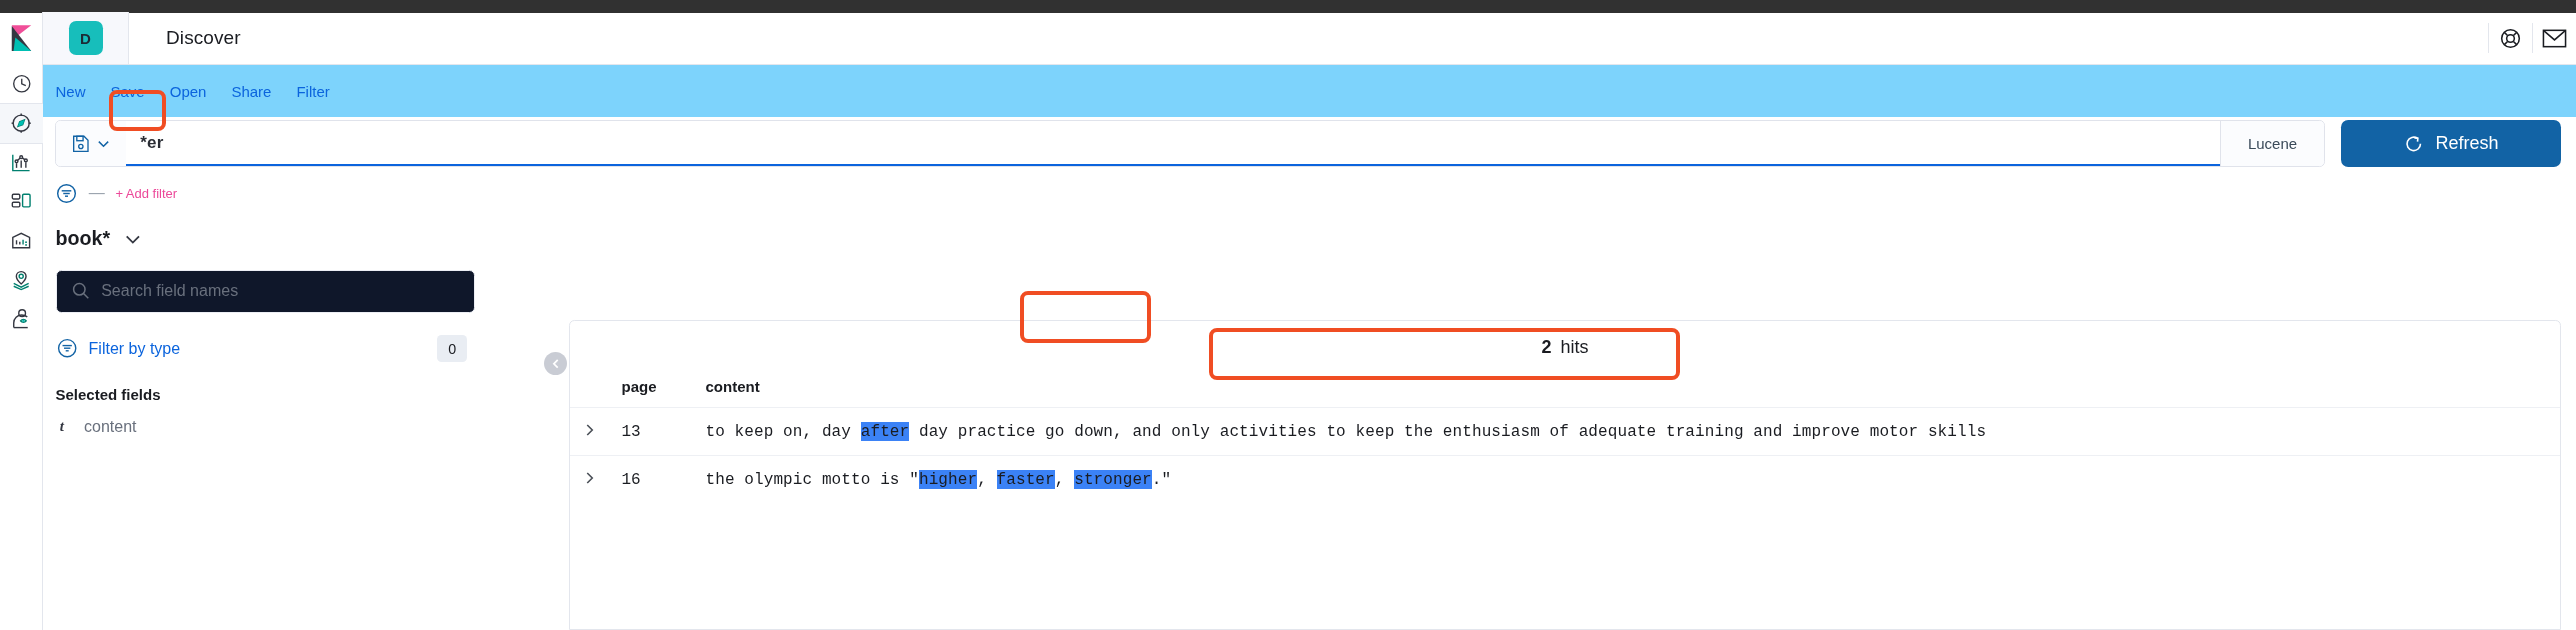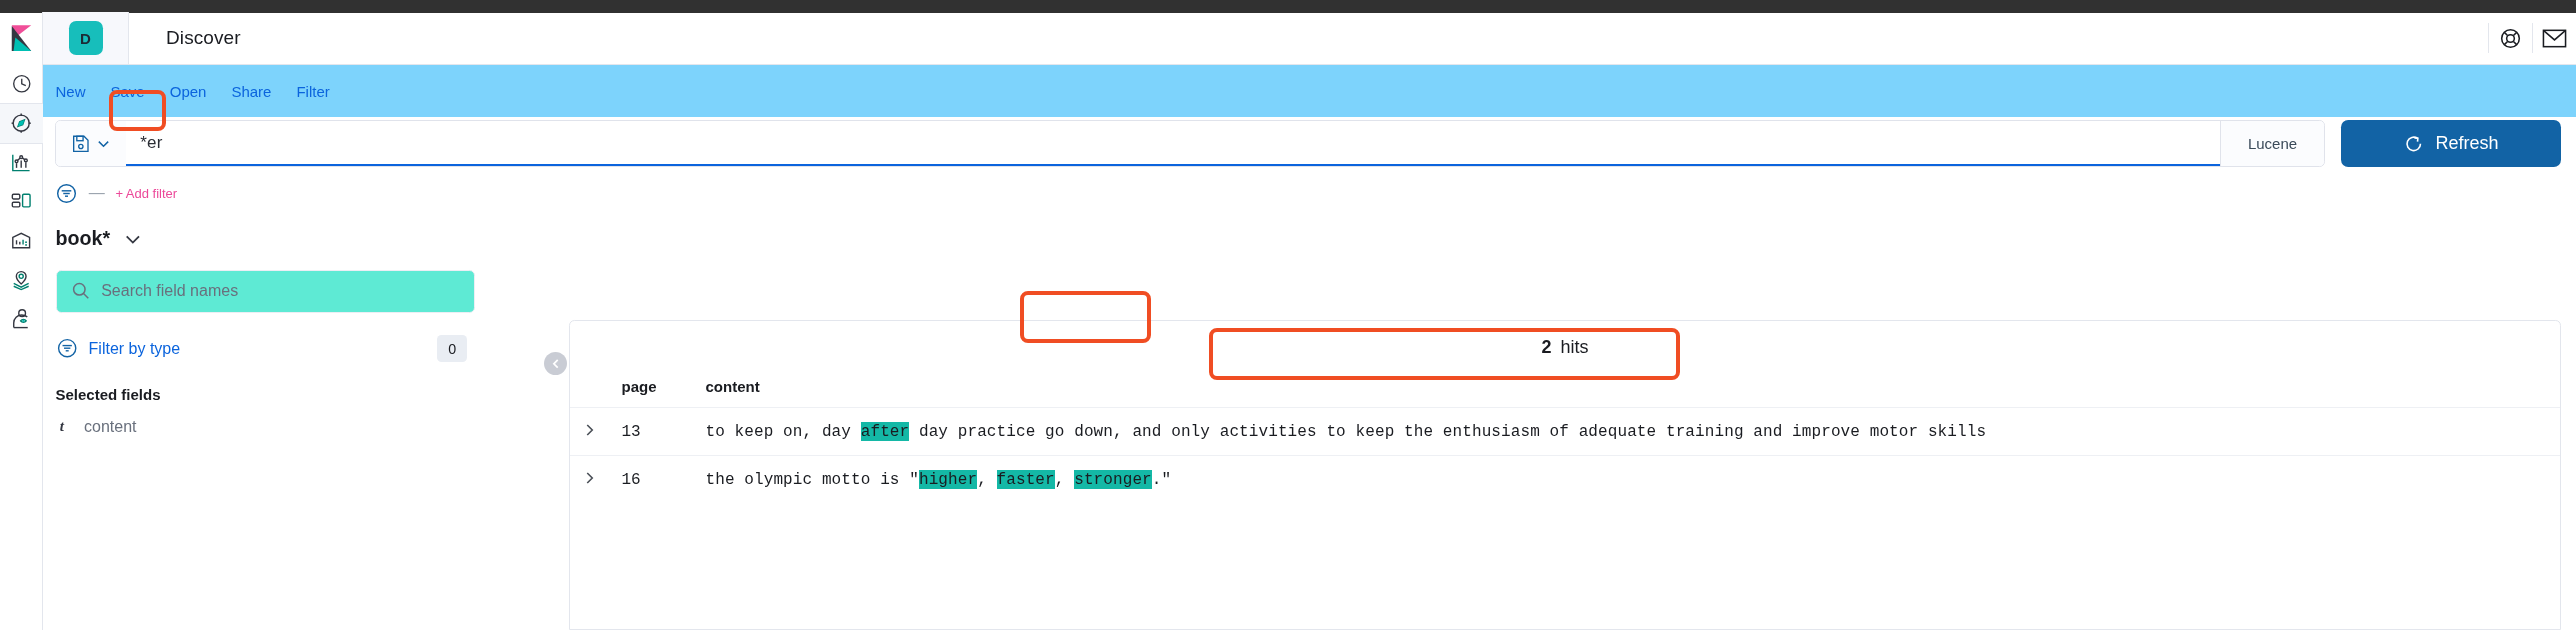--- a/index.html
+++ b/index.html
@@ -82,21 +82,21 @@
   }
   .saved-q-btn {
     width:70px; display:flex; align-items:center; justify-content:center; gap:6.3px;
     background:#fbfcfe; cursor:pointer; color:#0b64dd;
   }
   .query-input-area {
     flex:1; position:relative; display:flex; align-items:center;
     background:#ffffff; border-bottom:2.7px solid #0b64dd;
   }
   .query-text {
-    font-size:17px; color:#2a2d35; padding-left:14.3px; letter-spacing:0.2px;
+    font-size:17px; color:#2a2d35; padding-left:14.3px; letter-spacing:0.2px;font-weight:bold;
   }
   .lucene-cell {
     width:104px; display:flex; align-items:center; justify-content:center;
     background:#fbfcfe; border-left:0.9px solid #e0e3eb;
     font-size:15px; color:#3a4a59; cursor:pointer;
   }
   .refresh-btn {
     margin-left:16px; width:220px; border-radius:7.2px; background:#1263a5;
     color:#fff; font-size:18px; display:flex; align-items:center; justify-content:center;
     gap:10.7px; cursor:pointer; border:none;
@@ -123,21 +123,21 @@
   
   .sidebar {
     position:absolute; top:218px; left:43px; width:501px; height:412px;
     background:#fff; padding-left:12.5px;
   }
   .index-pattern {
     display:flex; align-items:center; gap:12.5px; height:41px; cursor:pointer;text-align:center;
   }
   .index-pattern .name { font-size:19.7px; font-weight:700; color:#1a1c21; }
   .field-search {
-    margin-top:10.7px; width:419px; height:43px; background:#5eead4;
+    margin-top:10.7px; width:419px; height:43px; background:#0f172a;
     border:0.9px solid #eceef4; border-radius:5.4px;
     display:flex; align-items:center; gap:10.7px; padding-left:14.3px; cursor:text;
   }
   .field-search .ph { font-size:16px; color:#69707d; }
   .filter-by-type-row {
     margin-top:18px; width:419px; height:36px;
     display:flex; align-items:center; gap:10.7px;
   }
   .filter-by-type-row .lbl { font-size:16px; color:#0b64dd; cursor:pointer; }
   .type-badge {
@@ -190,21 +190,21 @@
   }
   .chev { width:39px; color:#4a4f57; font-size:16px; cursor:pointer; }
   .cell-page {
     width:84px; font-family:"Liberation Mono", monospace;
     font-size:16px; color:#1a1c21;
   }
   .cell-content {
     flex:1; font-family:"Liberation Mono", monospace;
     font-size:16px; color:#1a1c21; white-space:pre; letter-spacing:0.1px;
   }
-  mark { background:#14b8a6; color:#1a1c21; padding:0.9px 0; }
+  mark { background:#3b82f6; color:#1a1c21; padding:0.9px 0; }
 
   #anno-after  { left:1020px; top:291px; width:131px; height:52px; }
   #anno-motto  { left:1209px; top:328px; width:471px; height:52px; }
 </style>
 </head>
 <body>
 
 <div class="app">
 
   <div class="os-strip"></div>

